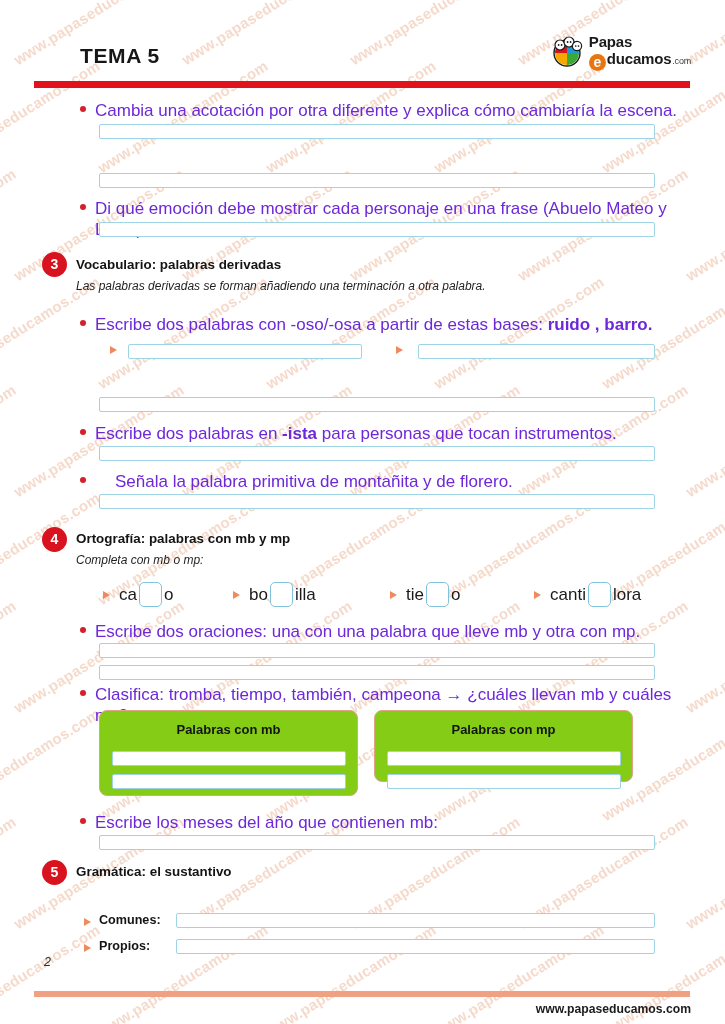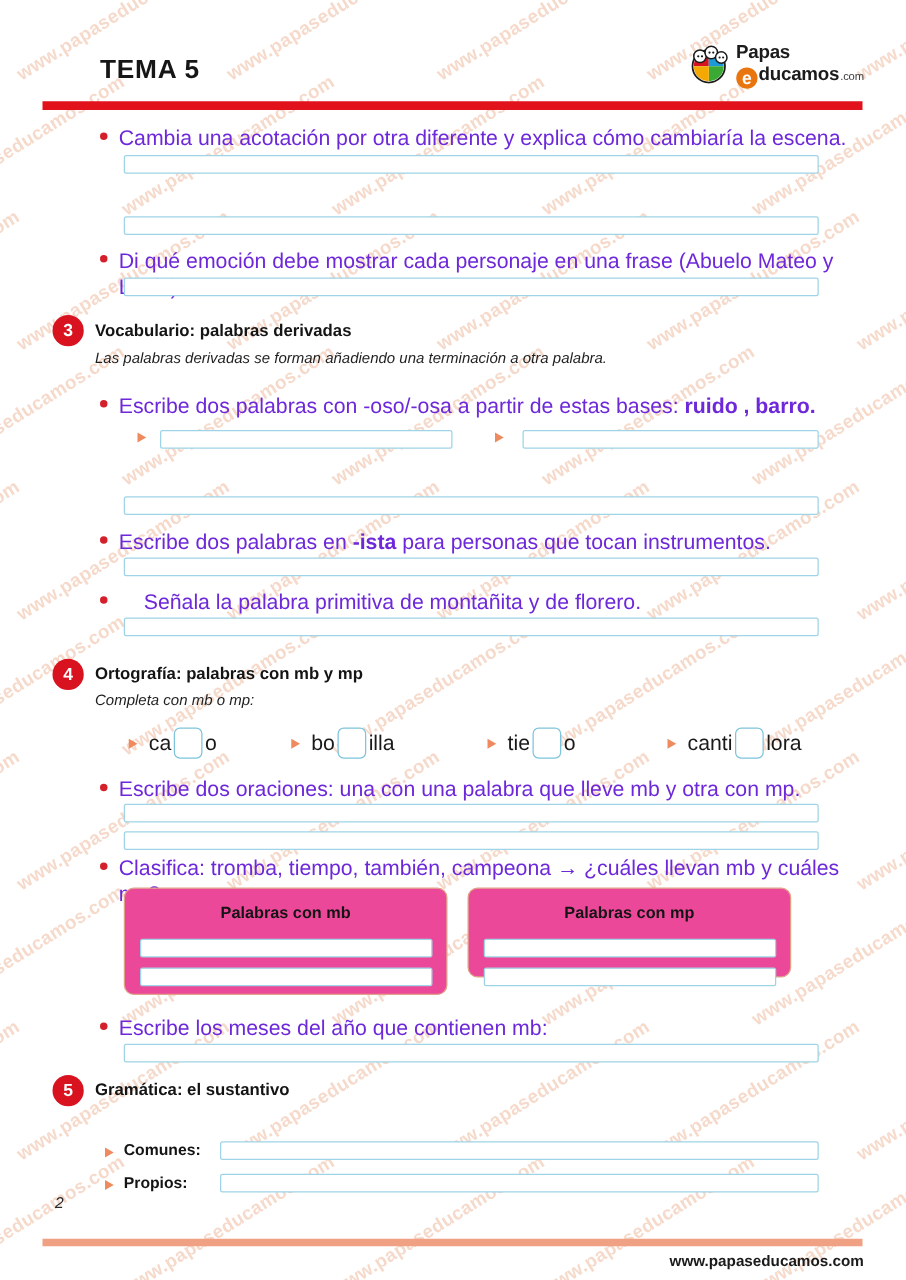--- a/index.html
+++ b/index.html
@@ -212,21 +212,21 @@
     background: #fff;
     margin: 0 2px;
     flex: none;
   }
 
   
   .class-panel {
     position: absolute;
     border: 1.2px solid #e0a389;
     border-radius: 8px;
-    background: #ec4899;
+    background: #84cc16;
     box-sizing: border-box;
   }
   .class-title {
     position: absolute;
     left: 0; right: 0;
     top: 11px;
     text-align: center;
     font-size: 13px;
     font-weight: 700;
     color: #141414;

